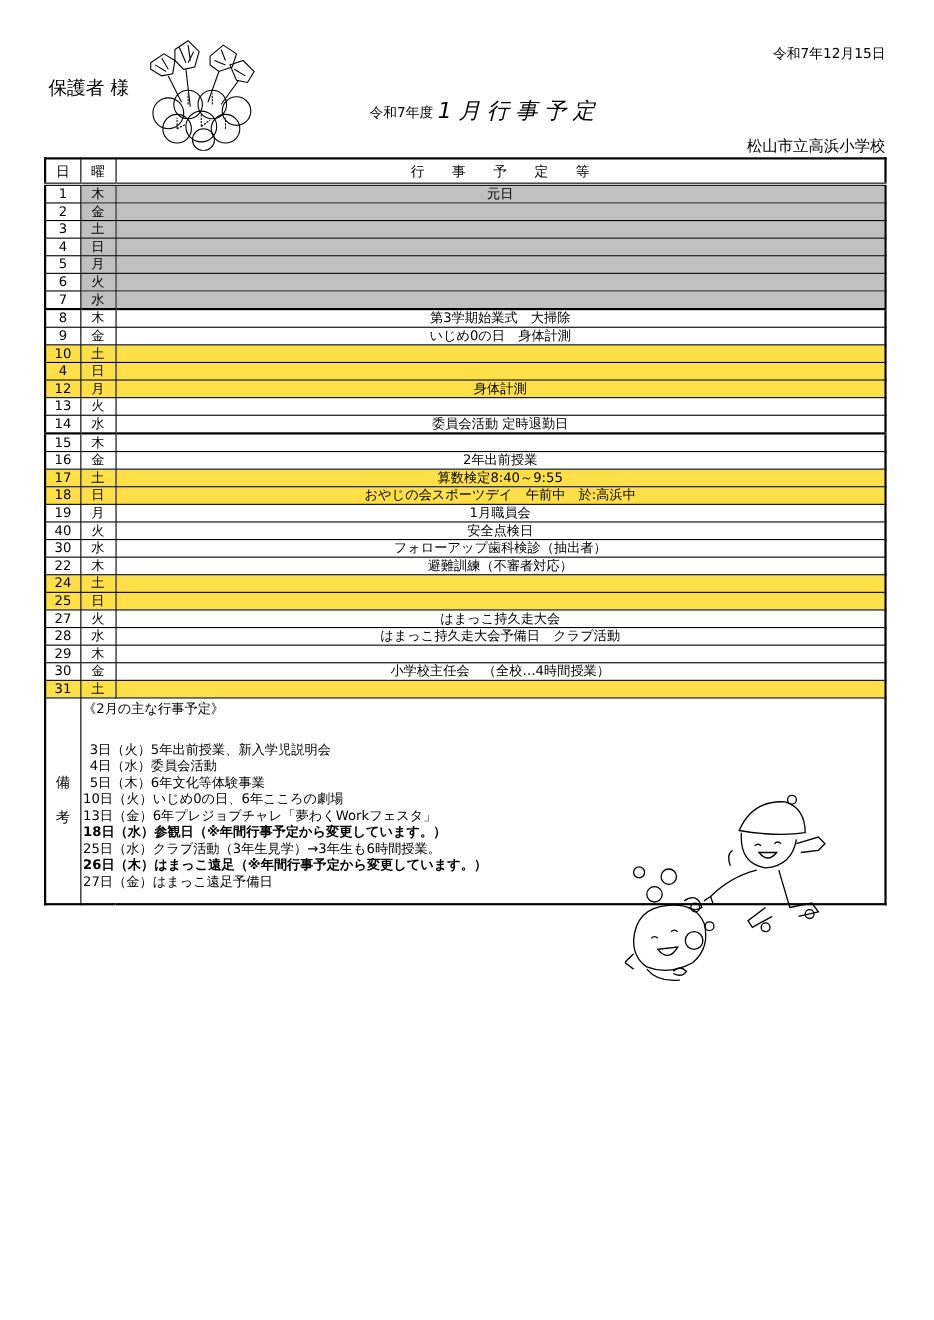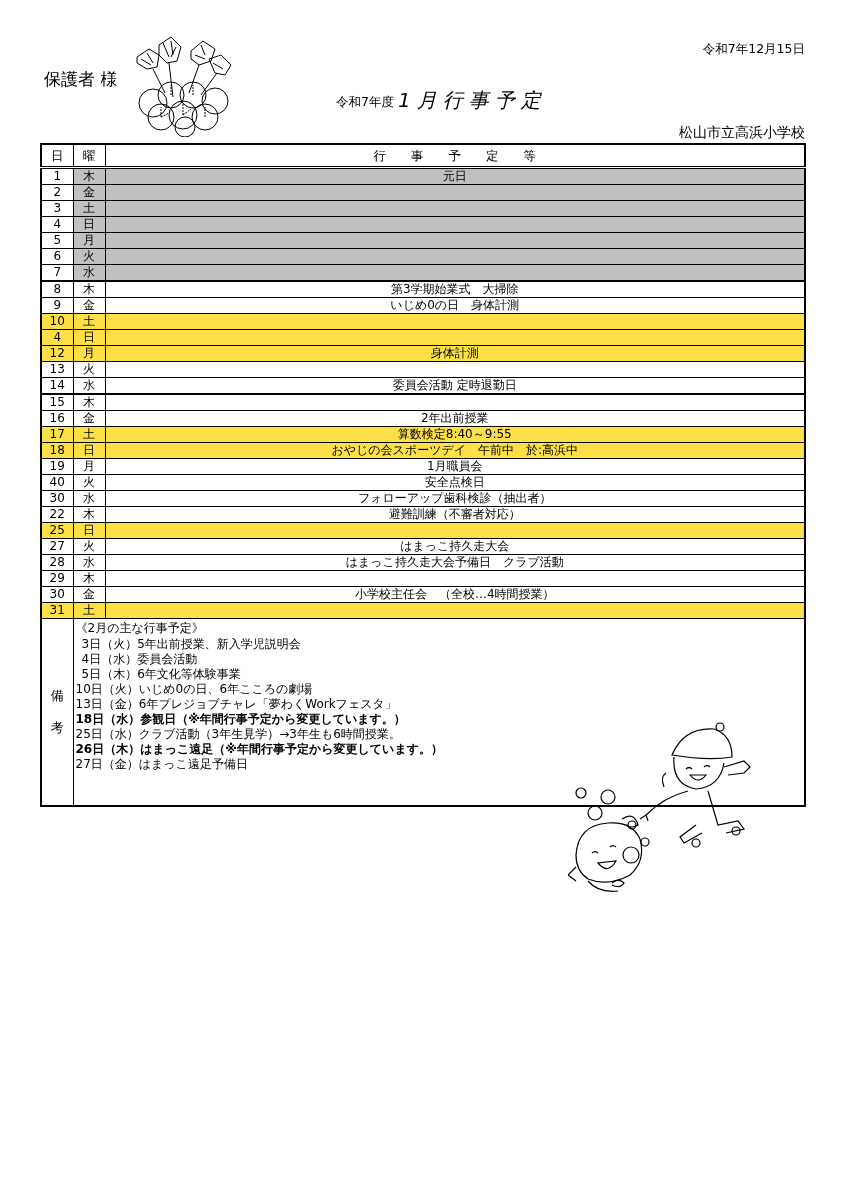--- a/index.html
+++ b/index.html
@@ -34,21 +34,21 @@
   #schedule tr.graydow td.dow, #schedule tr.graydow td.ev { background: #c0c0c0; }
   #schedule tr.weekend-top td { border-top: 2px solid #000; }
   #schedule td.bold { font-weight: normal; }
   #schedule td.notes-label { font-size: 13px; line-height: 32px; vertical-align: middle; height: auto; white-space: normal; }
   #schedule td.notes {
     text-align: left; vertical-align: top; height: 184px; line-height: 15px;
     padding: 2px 0 0 2px; font-size: 12px; white-space: normal;
   }
   .note-line { display: block; white-space: nowrap; }
   .note-line.b { font-weight: bold; }
-  .note-line.gap { margin-top: 1px; }
+  .note-line.gap { margin-top: 22px; }
   .note-line.ind { padding-left: 6px; }
   .note-heading { display: block; }
 </style>
 </head>
 <body>
 
 <div class="abs" id="recipient">保護者 様</div>
 <div class="abs" id="issue-date">令和7年12月15日</div>
 <div class="abs" id="fiscal-year">令和7年度</div>
 <div class="abs" id="title">1月行事予定</div>
@@ -194,20 +194,25 @@
       </tr>
     <tr>
         <td>30</td>
         <td class="dow">水</td>
         <td class="ev">フォローアップ歯科検診（抽出者）</td>
       </tr>
     <tr>
         <td>22</td>
         <td class="dow">木</td>
         <td class="ev">避難訓練（不審者対応）</td>
+      </tr>
+    <tr class="gray">
+        <td>24</td>
+        <td class="dow">土</td>
+        <td class="ev"></td>
       </tr>
     <tr class="gray">
         <td>25</td>
         <td class="dow">日</td>
         <td class="ev"></td>
       </tr>
     <tr>
         <td>27</td>
         <td class="dow">火</td>
         <td class="ev">はまっこ持久走大会</td>

